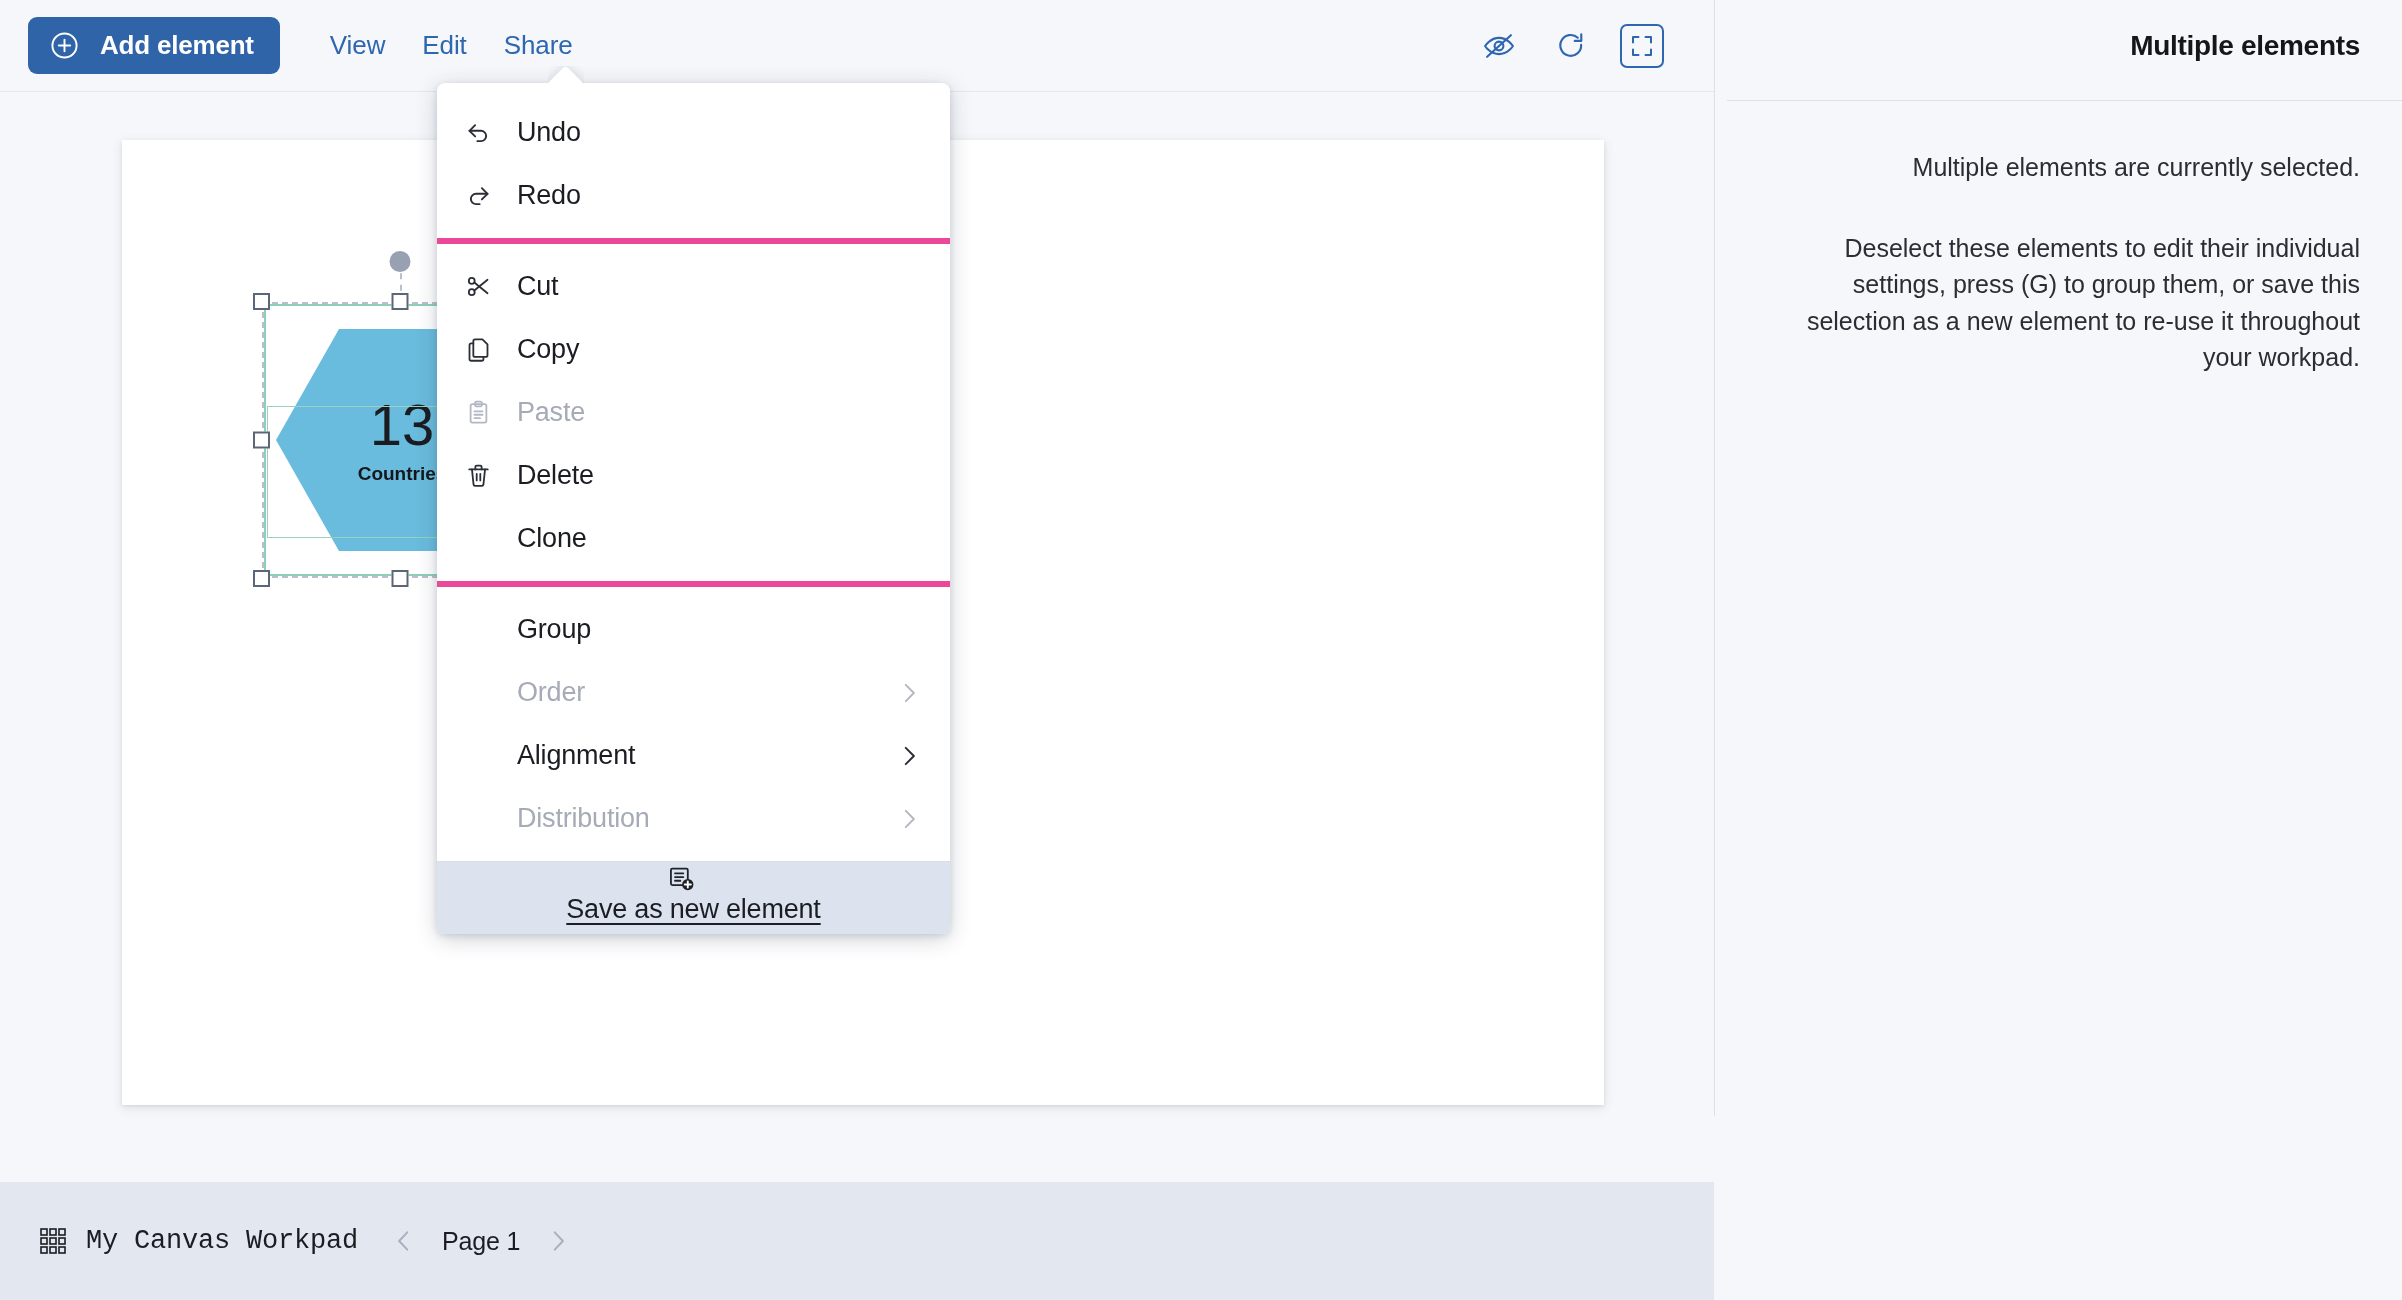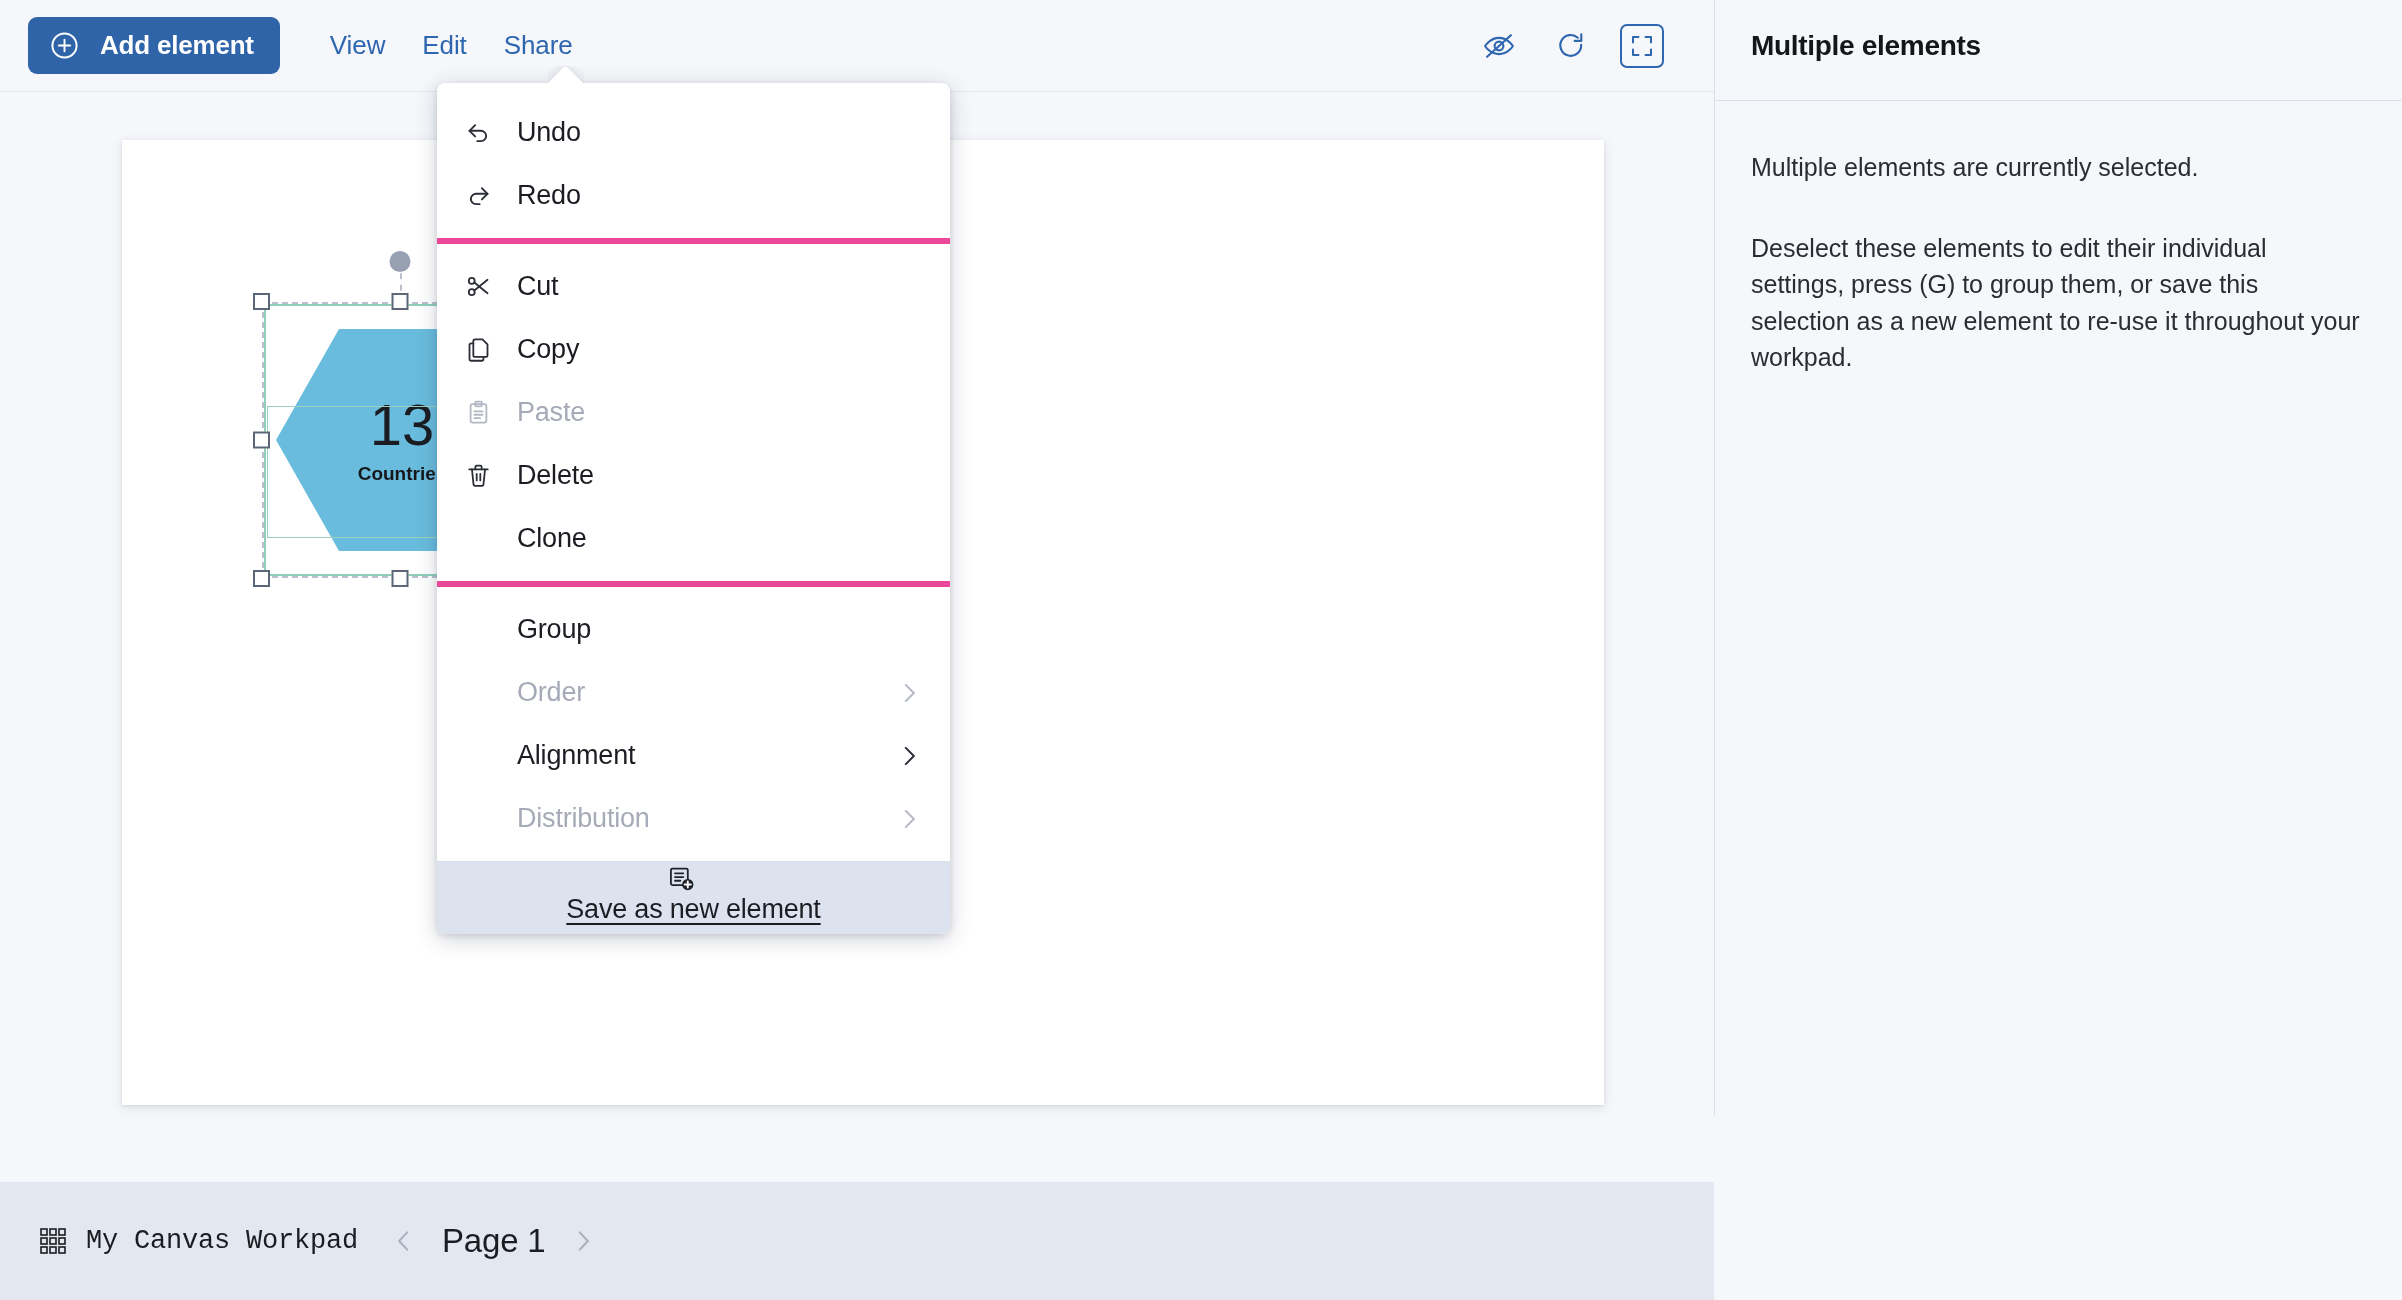--- a/index.html
+++ b/index.html
@@ -267,35 +267,36 @@
     align-items: center;
     margin-left: 24px;
     gap: 2px;
   }
   .page-chev {
     width: 44px; height: 44px;
     display: flex; align-items: center; justify-content: center;
     background: none; border: none; cursor: pointer; padding: 0;
   }
   .page-label {
-    font-size: 33px;
+    font-size: 25px;
     color: #1B1D22;
     padding: 0 14px;
     font-family: "Liberation Sans", sans-serif;
     letter-spacing: -0.2px;
   }
 
   
   .sidebar {
     width: 688px;
     height: 1116px;
     background: #F5F7FA;
     border-left: 1px solid #DCE0EA;
     box-sizing: border-box;
-    padding: 30px 42px 0 36px;
+    padding: 30px 42px 0 48px;
+    text-align: right;
   }
   .sidebar-title {
     font-size: 28px;
     font-weight: 700;
     color: #14161A;
     margin: 0 0 0 0;
     letter-spacing: -0.3px;
     font-family: "Liberation Sans", sans-serif;
   }
   .sidebar-divider {

